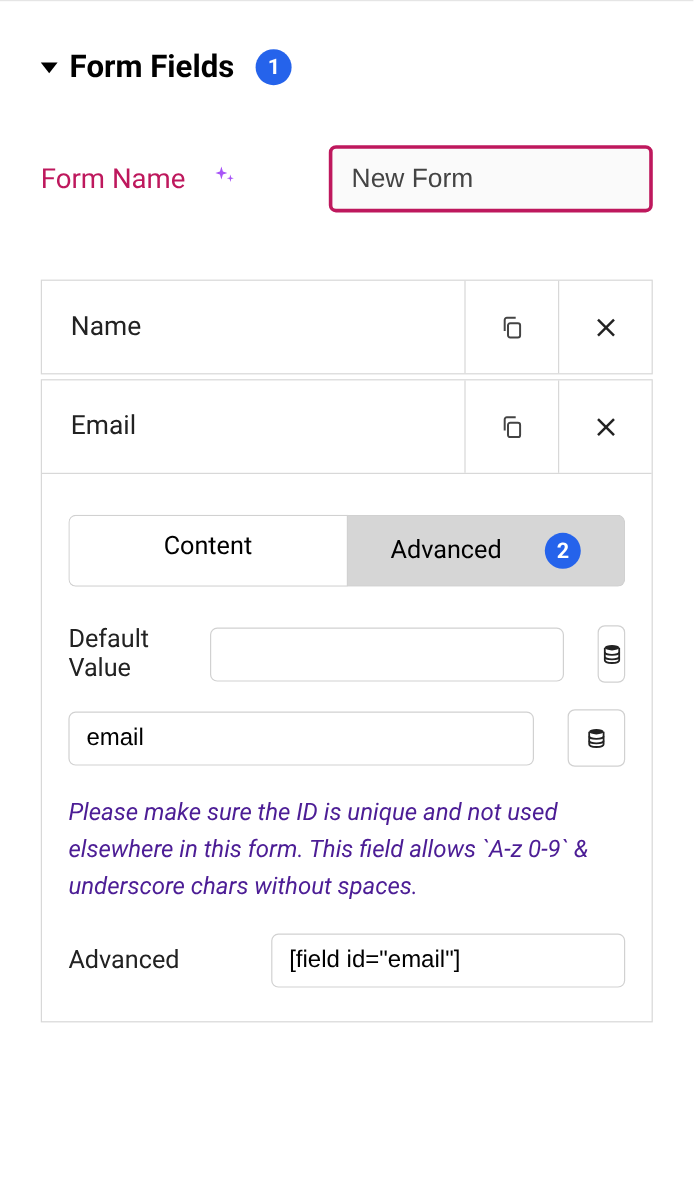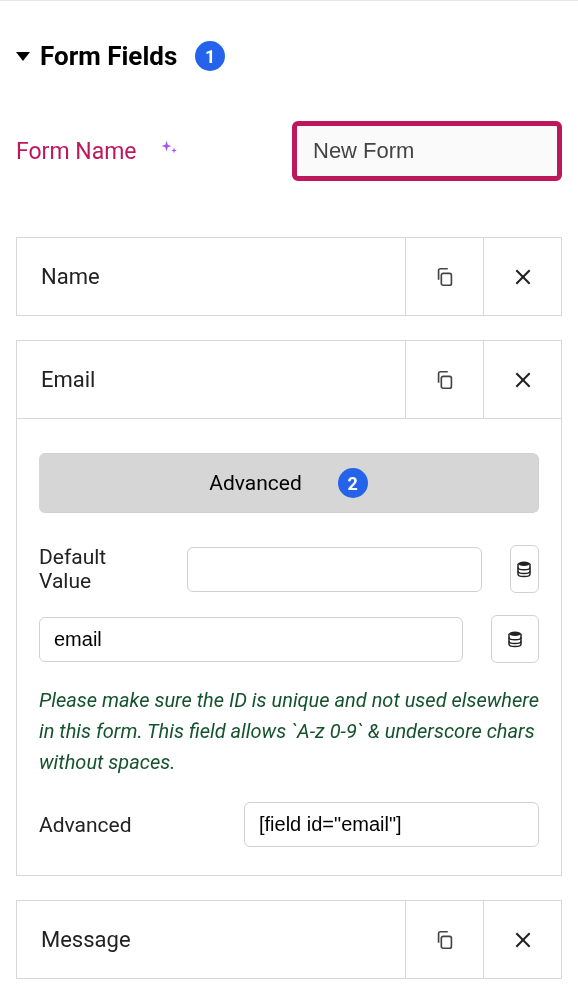--- a/index.html
+++ b/index.html
@@ -9,21 +9,21 @@
       padding: 0;
       width: 578px;
     }
     .divider-top {
       border-top: 1px solid #e5e5e5;
       width: 100%;
       height: 1px;
       margin-bottom: 40px;
     }
     .container {
-      padding: 0 16px;
+      padding: 0 34px;
     }
     .section-header {
       display: flex;
       align-items: center;
       gap: 10px;
       margin-bottom: 50px;
     }
     .caret {
       width: 0;
       height: 0;
@@ -62,31 +62,31 @@
     }
     .sparkle {
       color: #a855f7;
       font-size: 18px;
       margin-left: 6px;
     }
     .form-name-input {
       flex: 1;
       padding: 12px 16px;
       font-size: 22px;
-      border: 5px solid #be185d;
+      border: 3px solid #be185d;
       border-radius: 6px;
       background: #fafafa;
       color: #444;
       margin-left: auto;
       width: 270px;
       max-width: 270px;
     }
     .field-item, .field-item-expanded {
       border: 1px solid #d8d8d8;
-      margin-bottom: 24px;
+      margin-bottom: 4px;
     }
     .field-header {
       display: flex;
       align-items: center;
     }
     .field-label {
       flex: 1;
       padding: 26px 24px;
       font-size: 22px;
       color: #222;
@@ -163,21 +163,21 @@
       align-items: center;
       justify-content: center;
       border: 1px solid #d1d1d1;
       border-radius: 6px;
       cursor: pointer;
       background: #fff;
     }
     .hint-text {
       font-style: italic;
       font-size: 20px;
-      color: #14532d;
+      color: #4c1d95;
       line-height: 1.55;
       margin-bottom: 24px;
     }
     .shortcode-row {
       display: flex;
       align-items: center;
       gap: 12px;
     }
     .shortcode-label {
       font-size: 21px;
@@ -247,20 +247,21 @@
       <div class="field-action">
         <svg width="20" height="20" viewBox="0 0 24 24" fill="none" stroke="#222" stroke-width="2.5">
           <line x1="4" y1="4" x2="20" y2="20"></line>
           <line x1="20" y1="4" x2="4" y2="20"></line>
         </svg>
       </div>
     </div>
     <div class="expanded-body">
 
       <div class="tabs">
+        <div class="tab tab-inactive">Content</div>
         <div class="tab tab-active">
           <span>Advanced</span>
           <span class="badge">2</span>
         </div>
       </div>
 
       <div class="field-row">
         <span class="field-row-label">Default Value</span>
         <input class="field-row-input" value="" style="">
         <div class="db-btn">
@@ -288,31 +289,14 @@
       <div class="hint-text">Please make sure the ID is unique and not used elsewhere in this form. This field allows `A-z 0-9` &amp; underscore chars without spaces.</div>
 
       <div class="shortcode-row">
         <span class="shortcode-label">Advanced</span>
         <input class="shortcode-input" value="[field id=&quot;email&quot;]" style="">
       </div>
 
     </div>
   </div>
 
-  <div class="field-item">
-    <div class="field-header">
-      <div class="field-label">Message</div>
-      <div class="field-action">
-        <svg width="22" height="22" viewBox="0 0 24 24" fill="none" stroke="#444" stroke-width="1.8">
-          <rect x="8" y="8" width="11" height="13" rx="2"></rect>
-          <path d="M5 15V5a2 2 0 0 1 2-2h8"></path>
-        </svg>
-      </div>
-      <div class="field-action">
-        <svg width="20" height="20" viewBox="0 0 24 24" fill="none" stroke="#222" stroke-width="2.5">
-          <line x1="4" y1="4" x2="20" y2="20"></line>
-          <line x1="20" y1="4" x2="4" y2="20"></line>
-        </svg>
-      </div>
-    </div>
-  </div>
 
 </div>
 
 </body></html>

